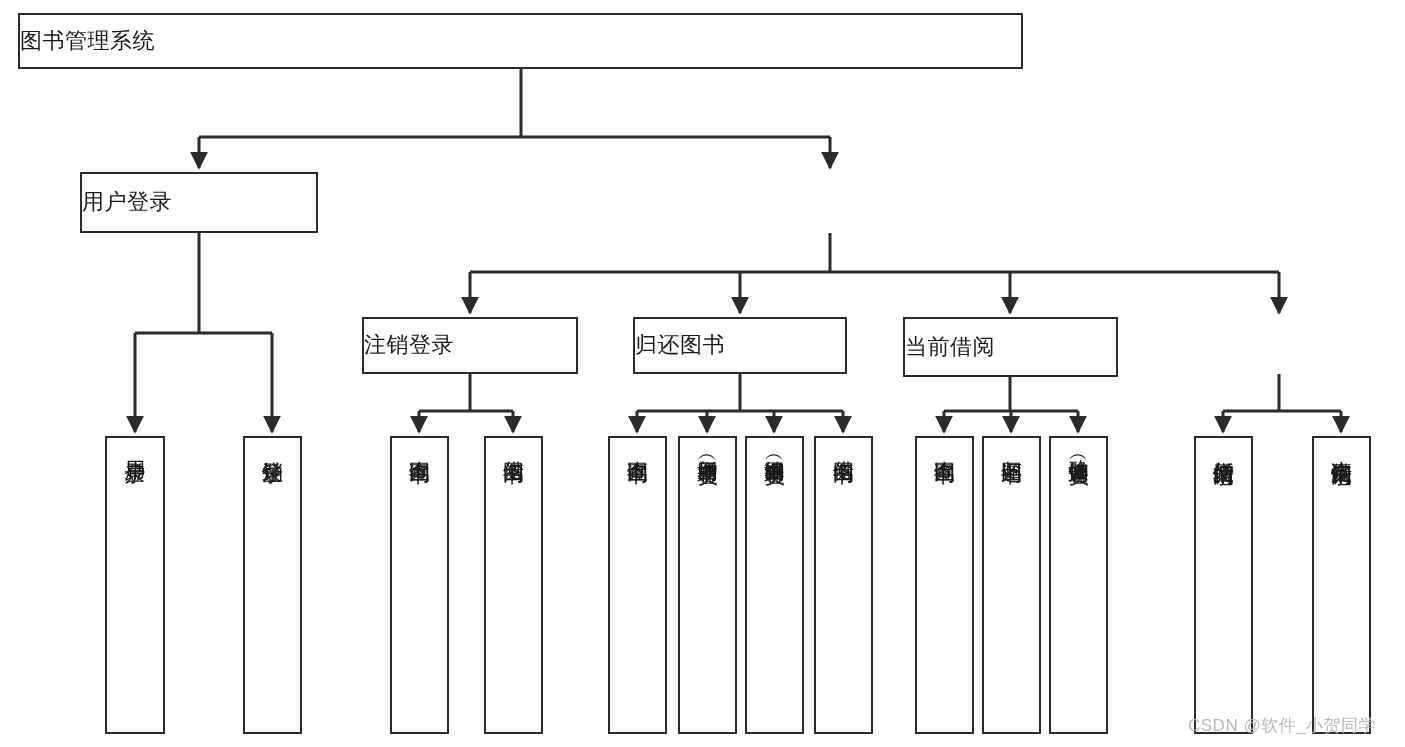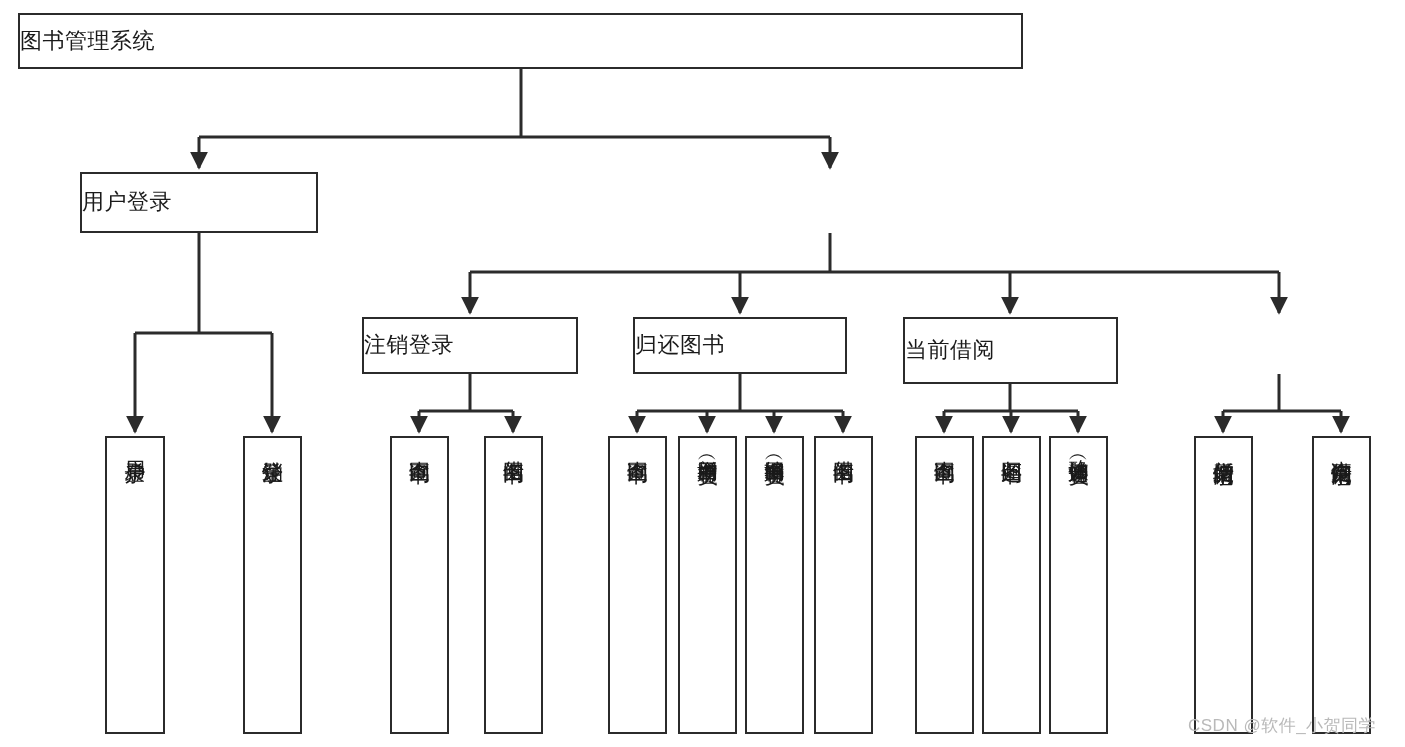--- a/index.html
+++ b/index.html
@@ -143,21 +143,21 @@
 
 
   <div class="node horiz" style="left:362px; top:317px; width:216px; height:57px;">
     <span class="node-label">注销登录</span>
   </div>
 
   <div class="node horiz" style="left:633px; top:317px; width:214px; height:57px;">
     <span class="node-label">归还图书</span>
   </div>
 
-  <div class="node horiz" style="left:903px; top:317px; width:215px; height:67px;">
+  <div class="node horiz" style="left:903px; top:317px; width:215px; height:60px;">
     <span class="node-label">当前借阅</span>
   </div>
 
 
   <div class="node vert" style="left:105px; top:436px; width:60px; height:298px;">
     <span class="node-label">用户登录</span>
   </div>
 
   <div class="node vert" style="left:243px; top:436px; width:59px; height:298px;">
     <span class="node-label">注销登录</span>

